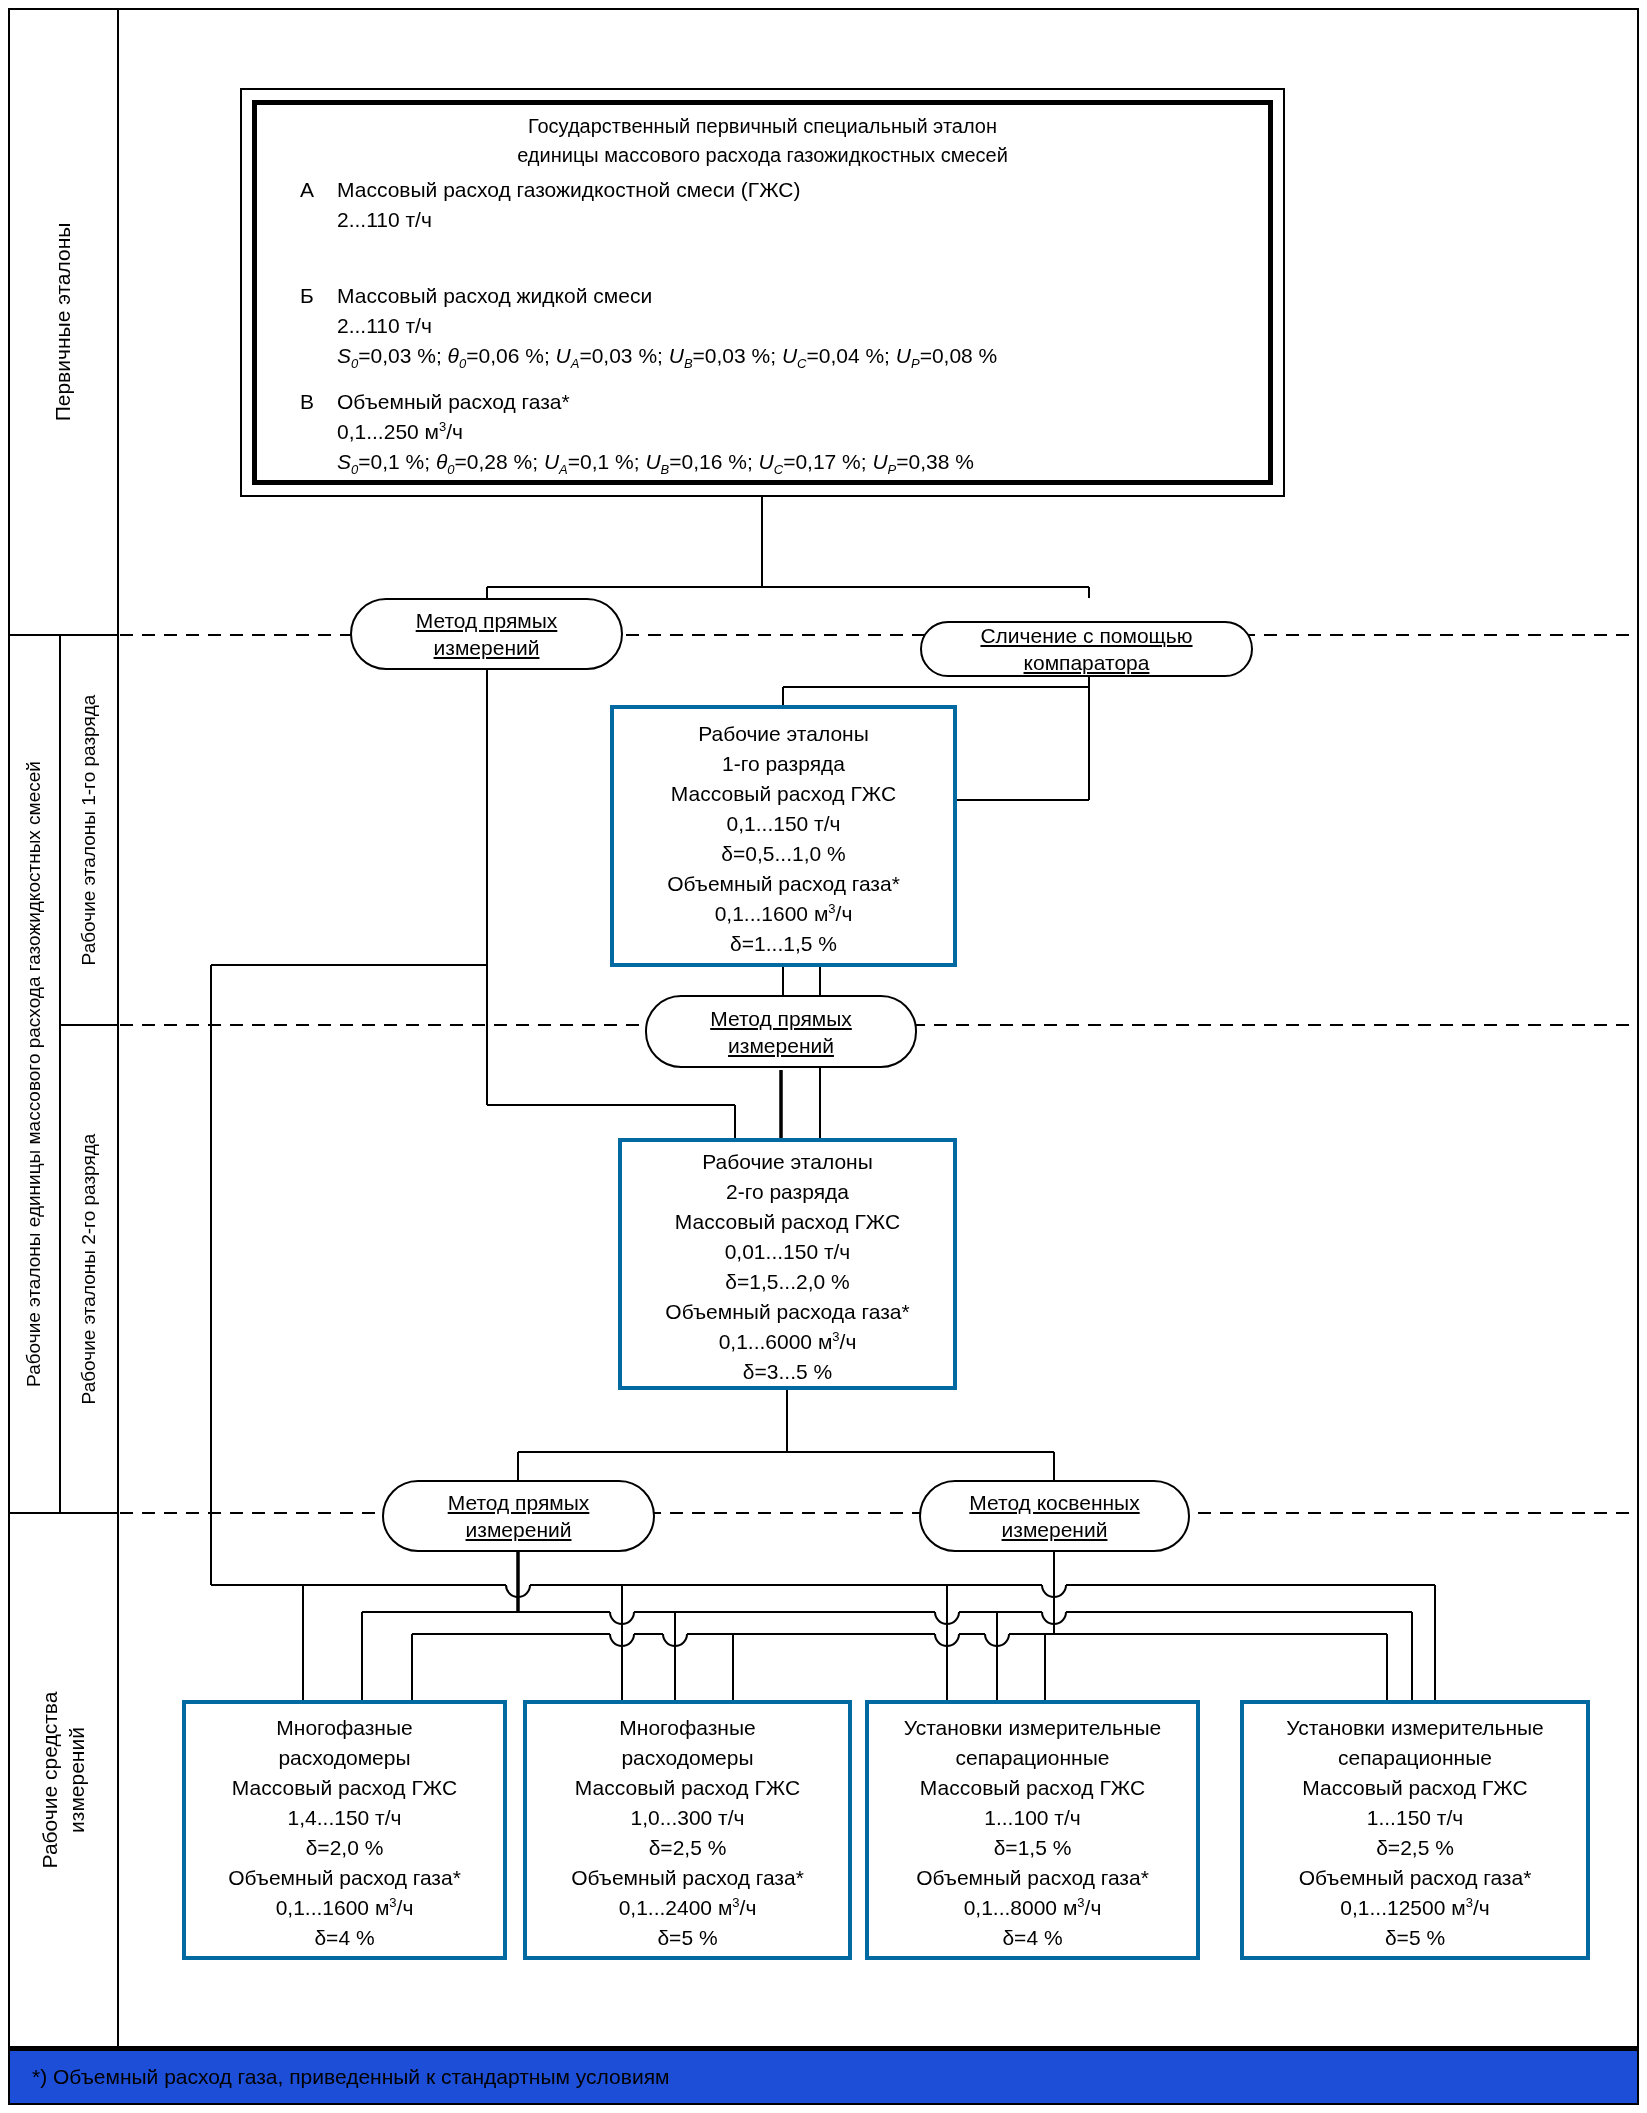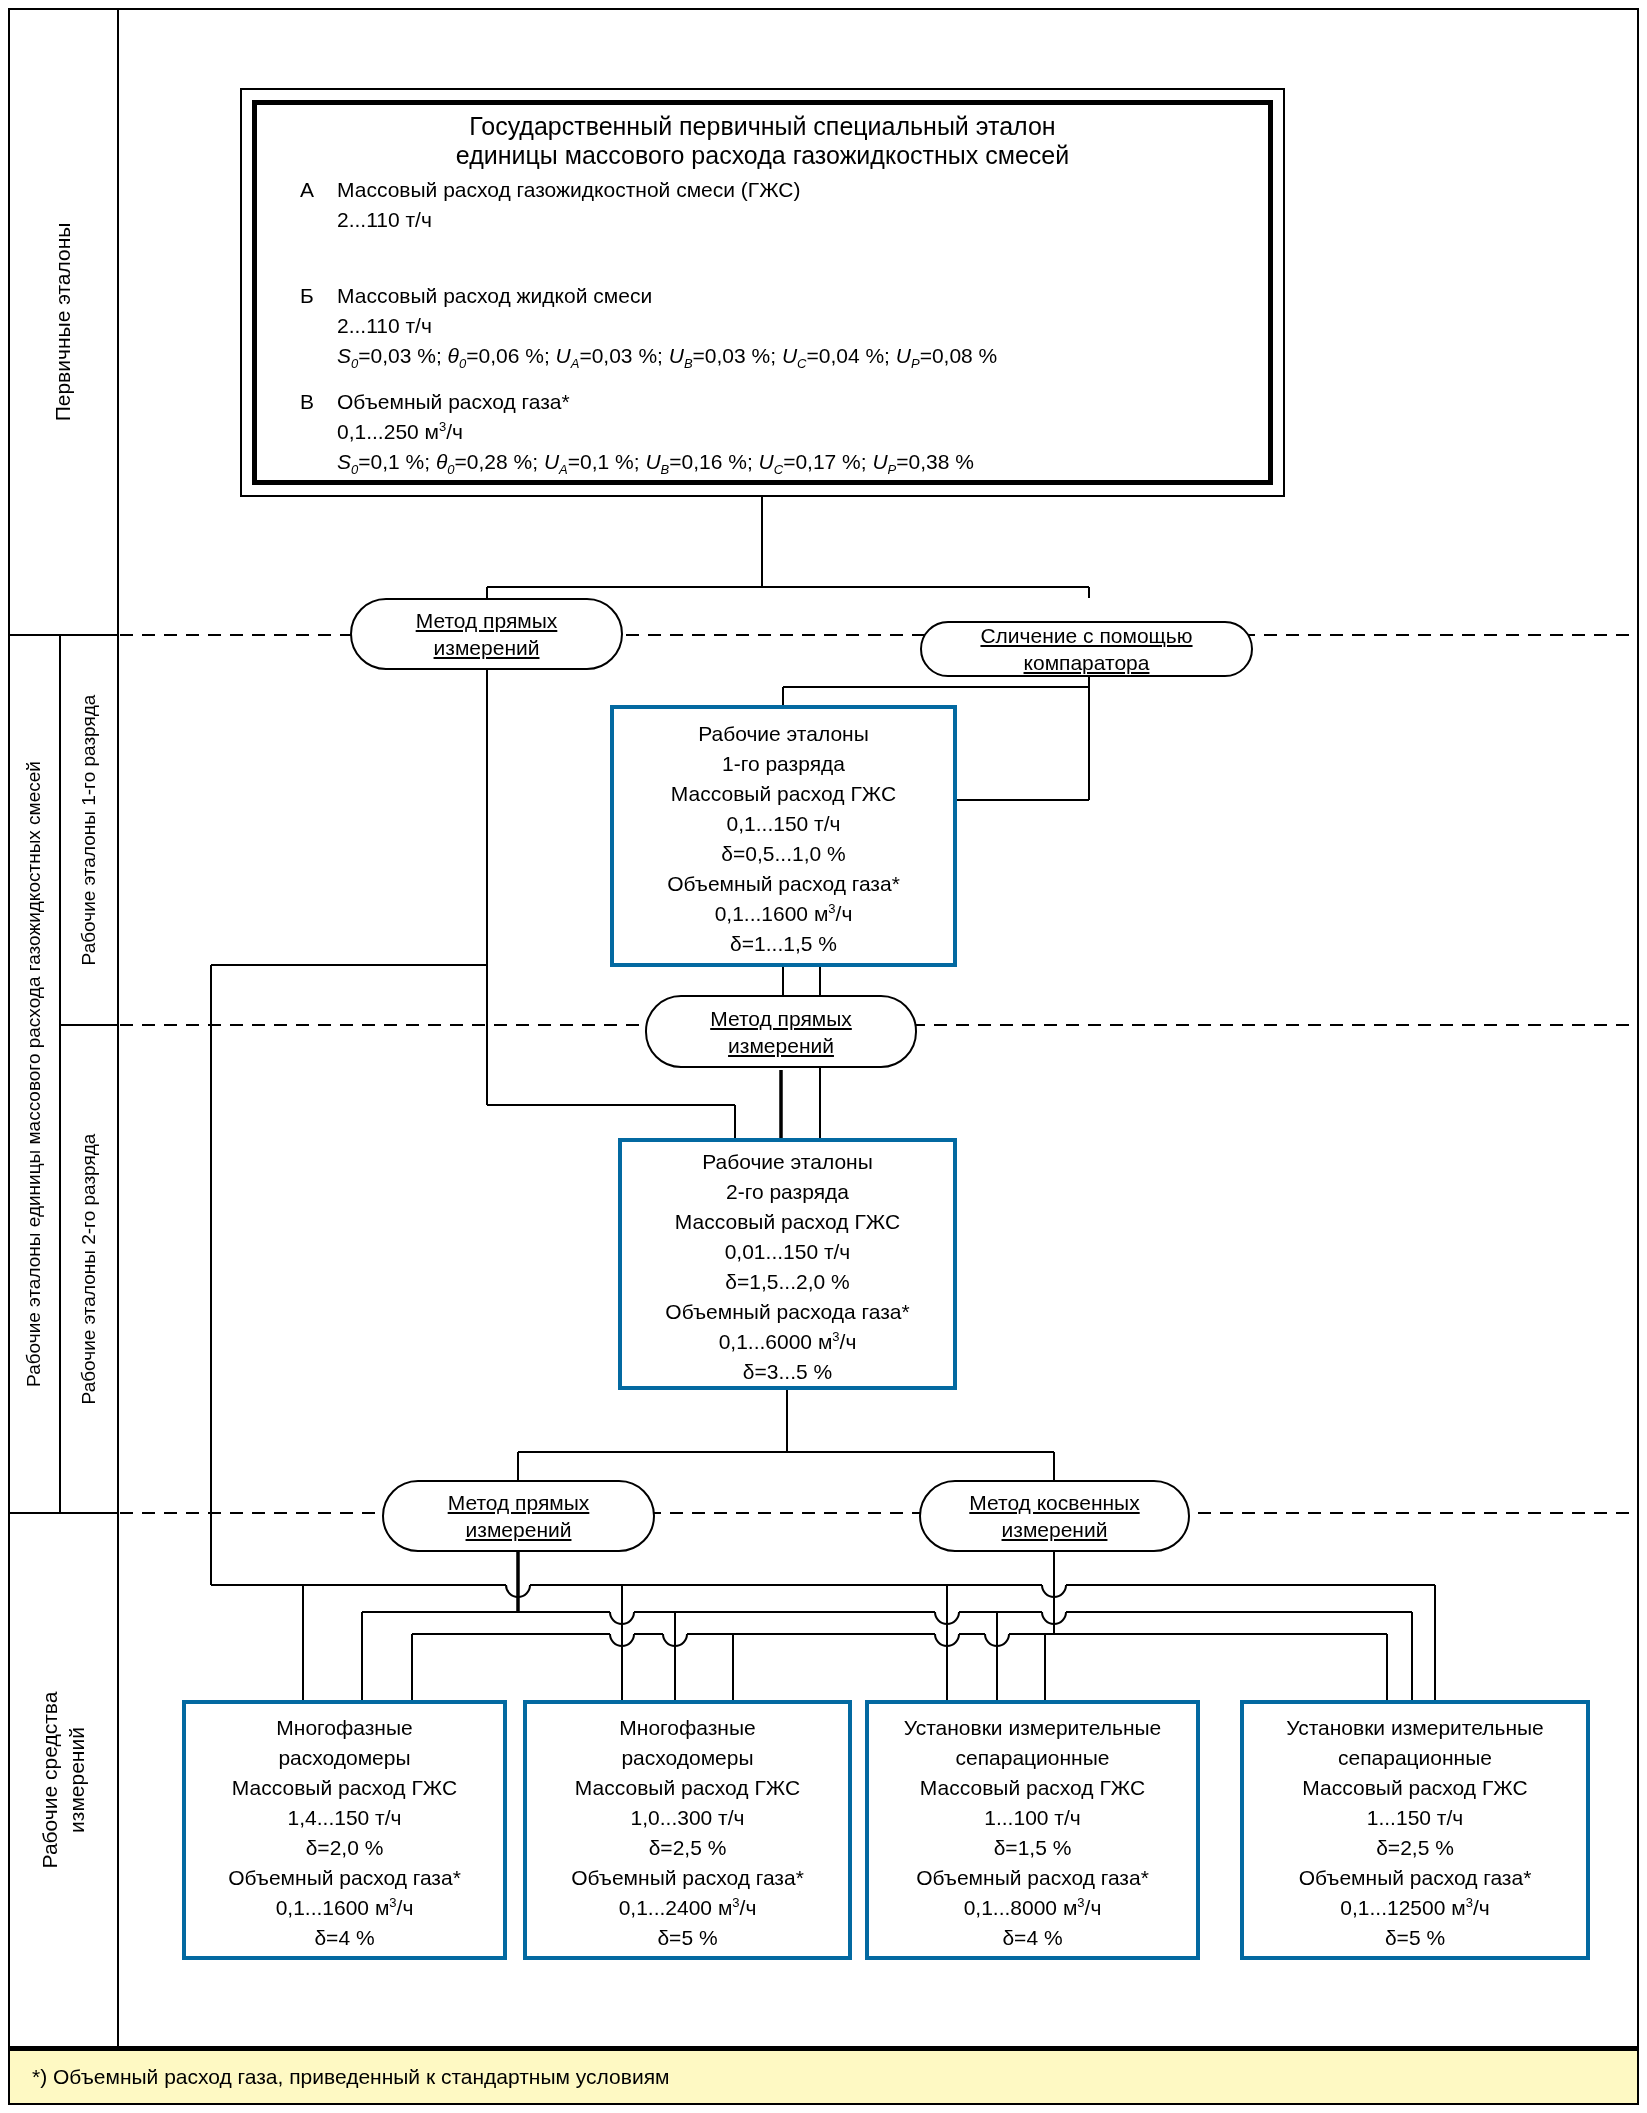--- a/index.html
+++ b/index.html
@@ -14,32 +14,32 @@
     position:absolute;border:4px solid #0369a1;box-sizing:border-box;background:#fff;
     text-align:center;font-size:21px;line-height:30px;
   }
   .oval{
     position:absolute;border:2px solid #000;box-sizing:border-box;background:#fff;
     border-radius:36px;display:flex;flex-direction:column;align-items:center;justify-content:center;
     text-align:center;font-size:21px;line-height:27px;text-decoration:underline;
   }
   .primary-outer{position:absolute;border:2px solid #000;box-sizing:border-box;background:#fff;}
   .primary-inner{position:absolute;border:5px solid #000;box-sizing:border-box;background:#fff;}
-  .ptitle{position:absolute;text-align:center;font-size:25px;line-height:29px;}
+  .ptitle{position:absolute;text-align:center;font-size:20px;line-height:29px;}
   .pitem{position:absolute;font-size:21px;line-height:30px;}
   .pletter{position:absolute;left:0;top:0;}
   .plines{margin-left:37px;text-align:left;}
   .vlabel{
     position:absolute;display:flex;align-items:center;justify-content:center;
   }
   .vlabel .rot{transform:rotate(-90deg);white-space:nowrap;text-align:center;}
   .vlabel .rot .ln{white-space:nowrap;}
   .footer{
     position:absolute;border:2px solid #000;border-top-width:3px;box-sizing:border-box;
-    font-size:21px;display:flex;align-items:center;padding-left:22px;background:#fef9c3;
+    font-size:21px;display:flex;align-items:center;padding-left:22px;background:#1d4ed8;
   }
   sup{font-size:0.62em;line-height:0;vertical-align:super;}
   sub{font-size:0.62em;line-height:0;vertical-align:sub;}
   .ln{white-space:nowrap;}
   .box .ln{white-space:nowrap;}
 </style>
 </head>
 <body>
 
 <div class="canvas">

